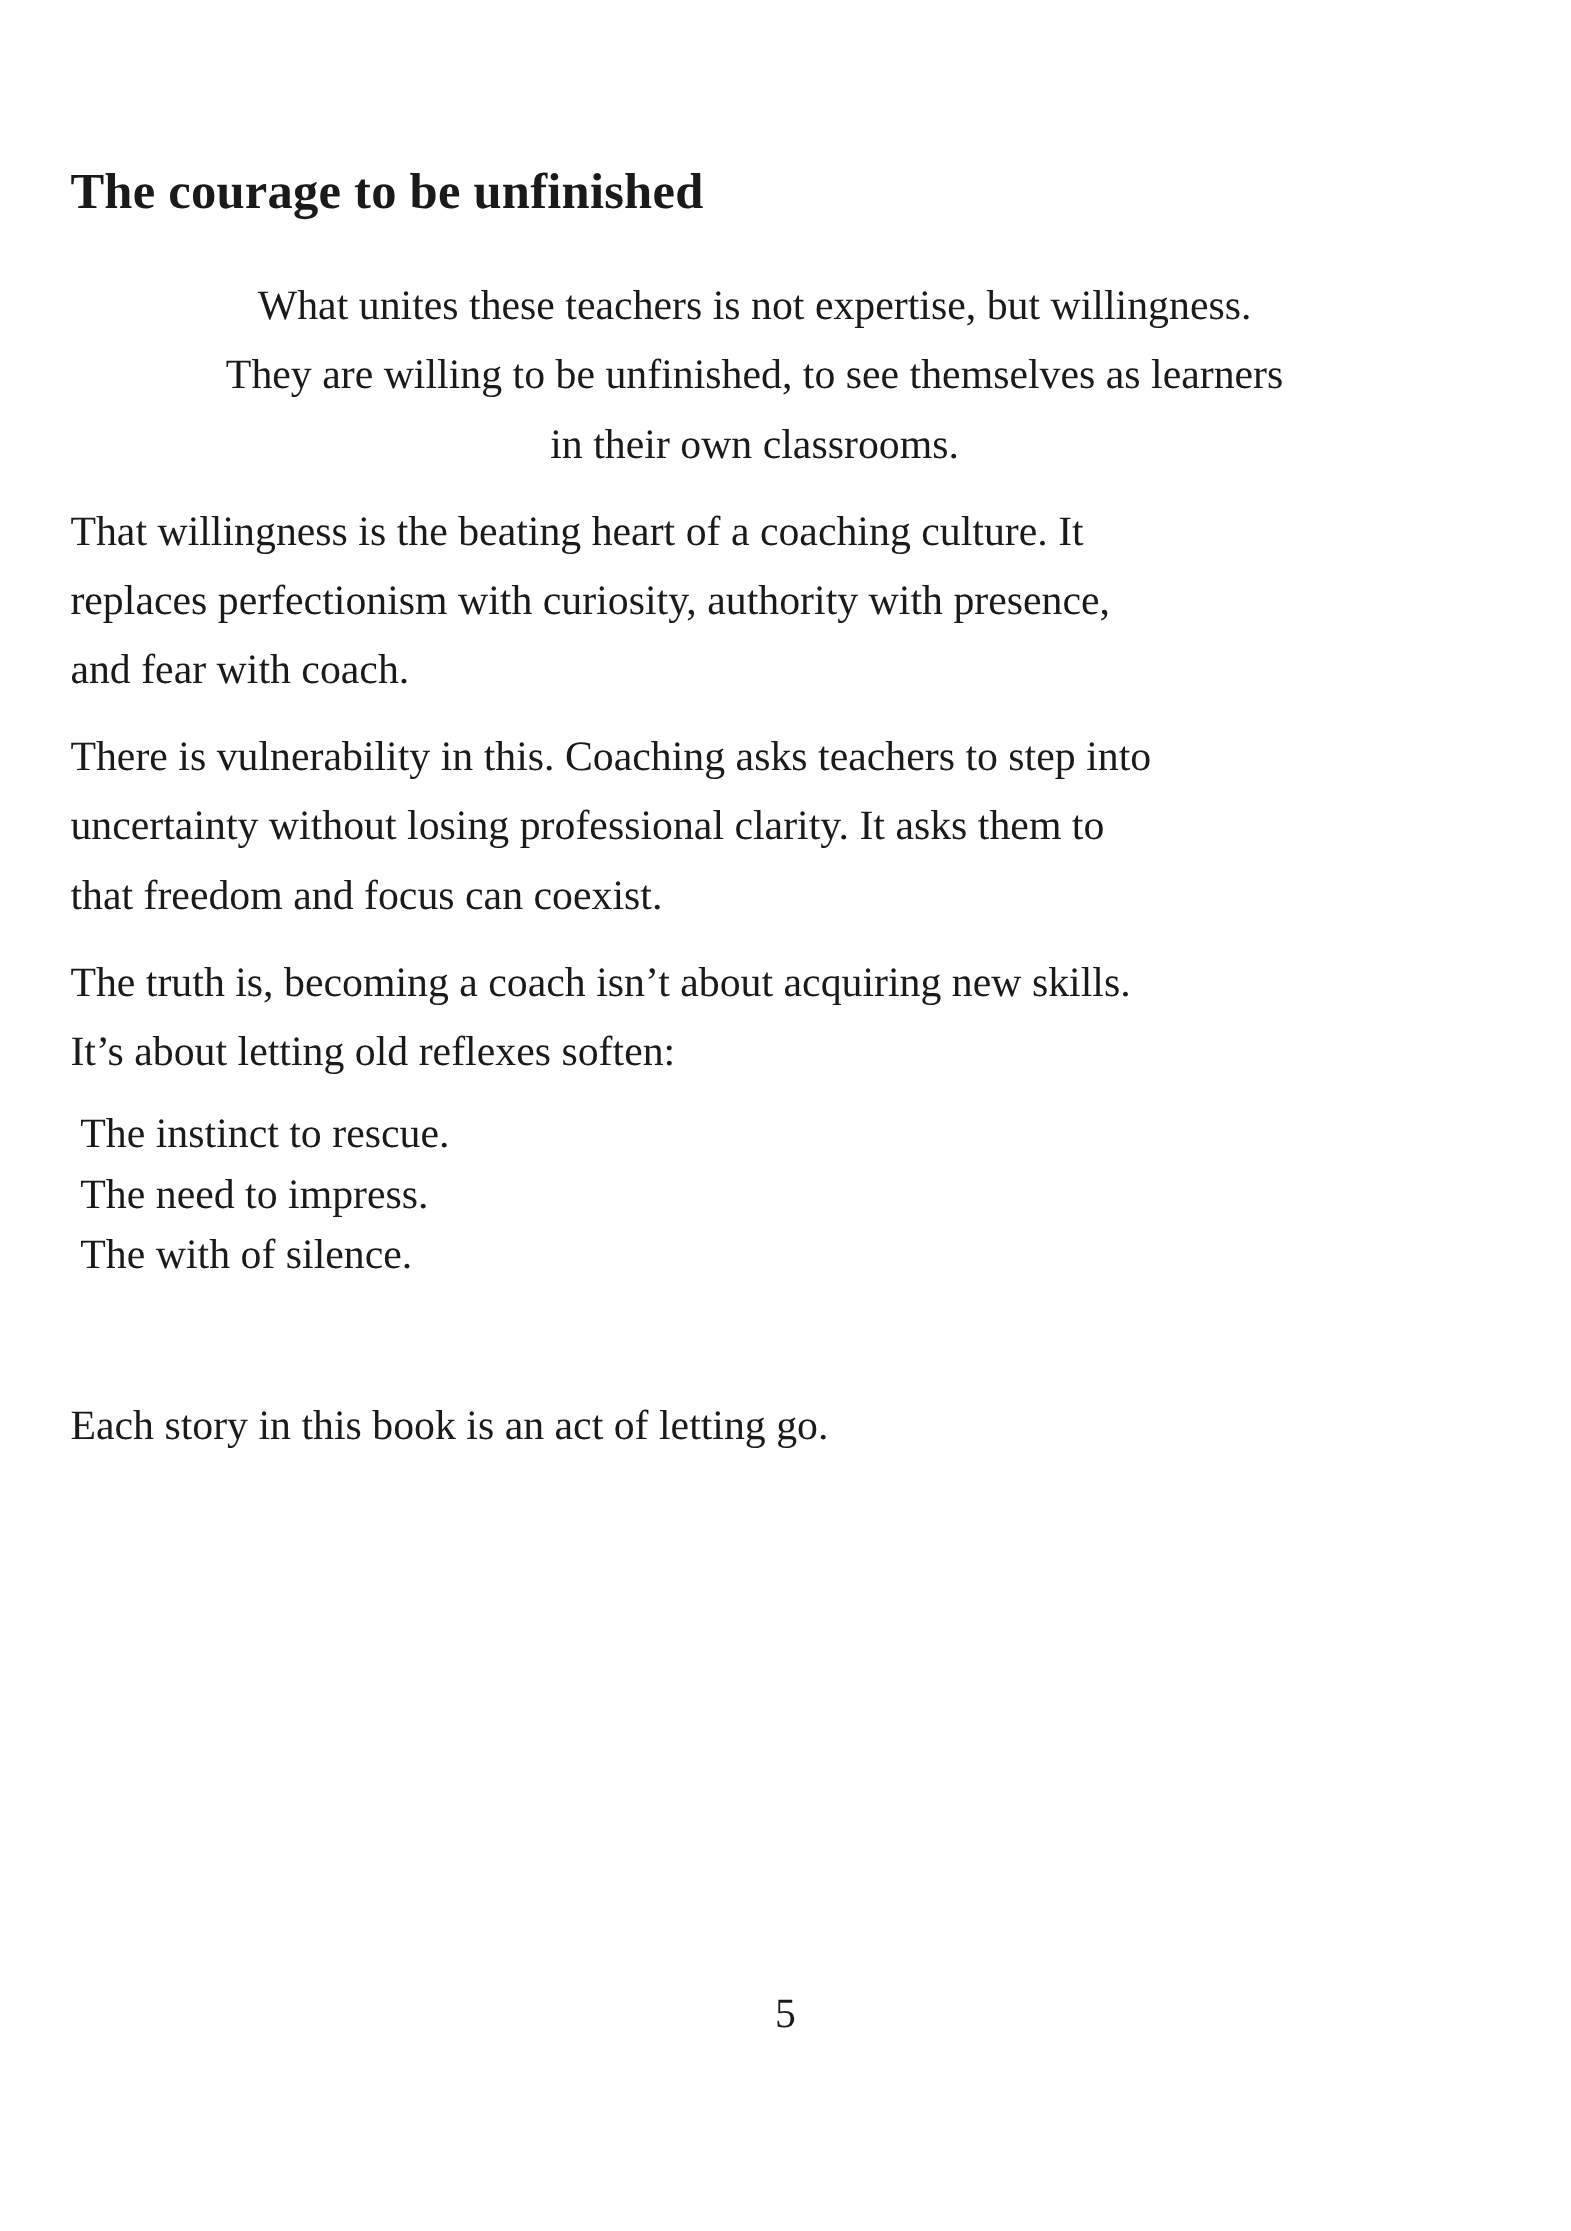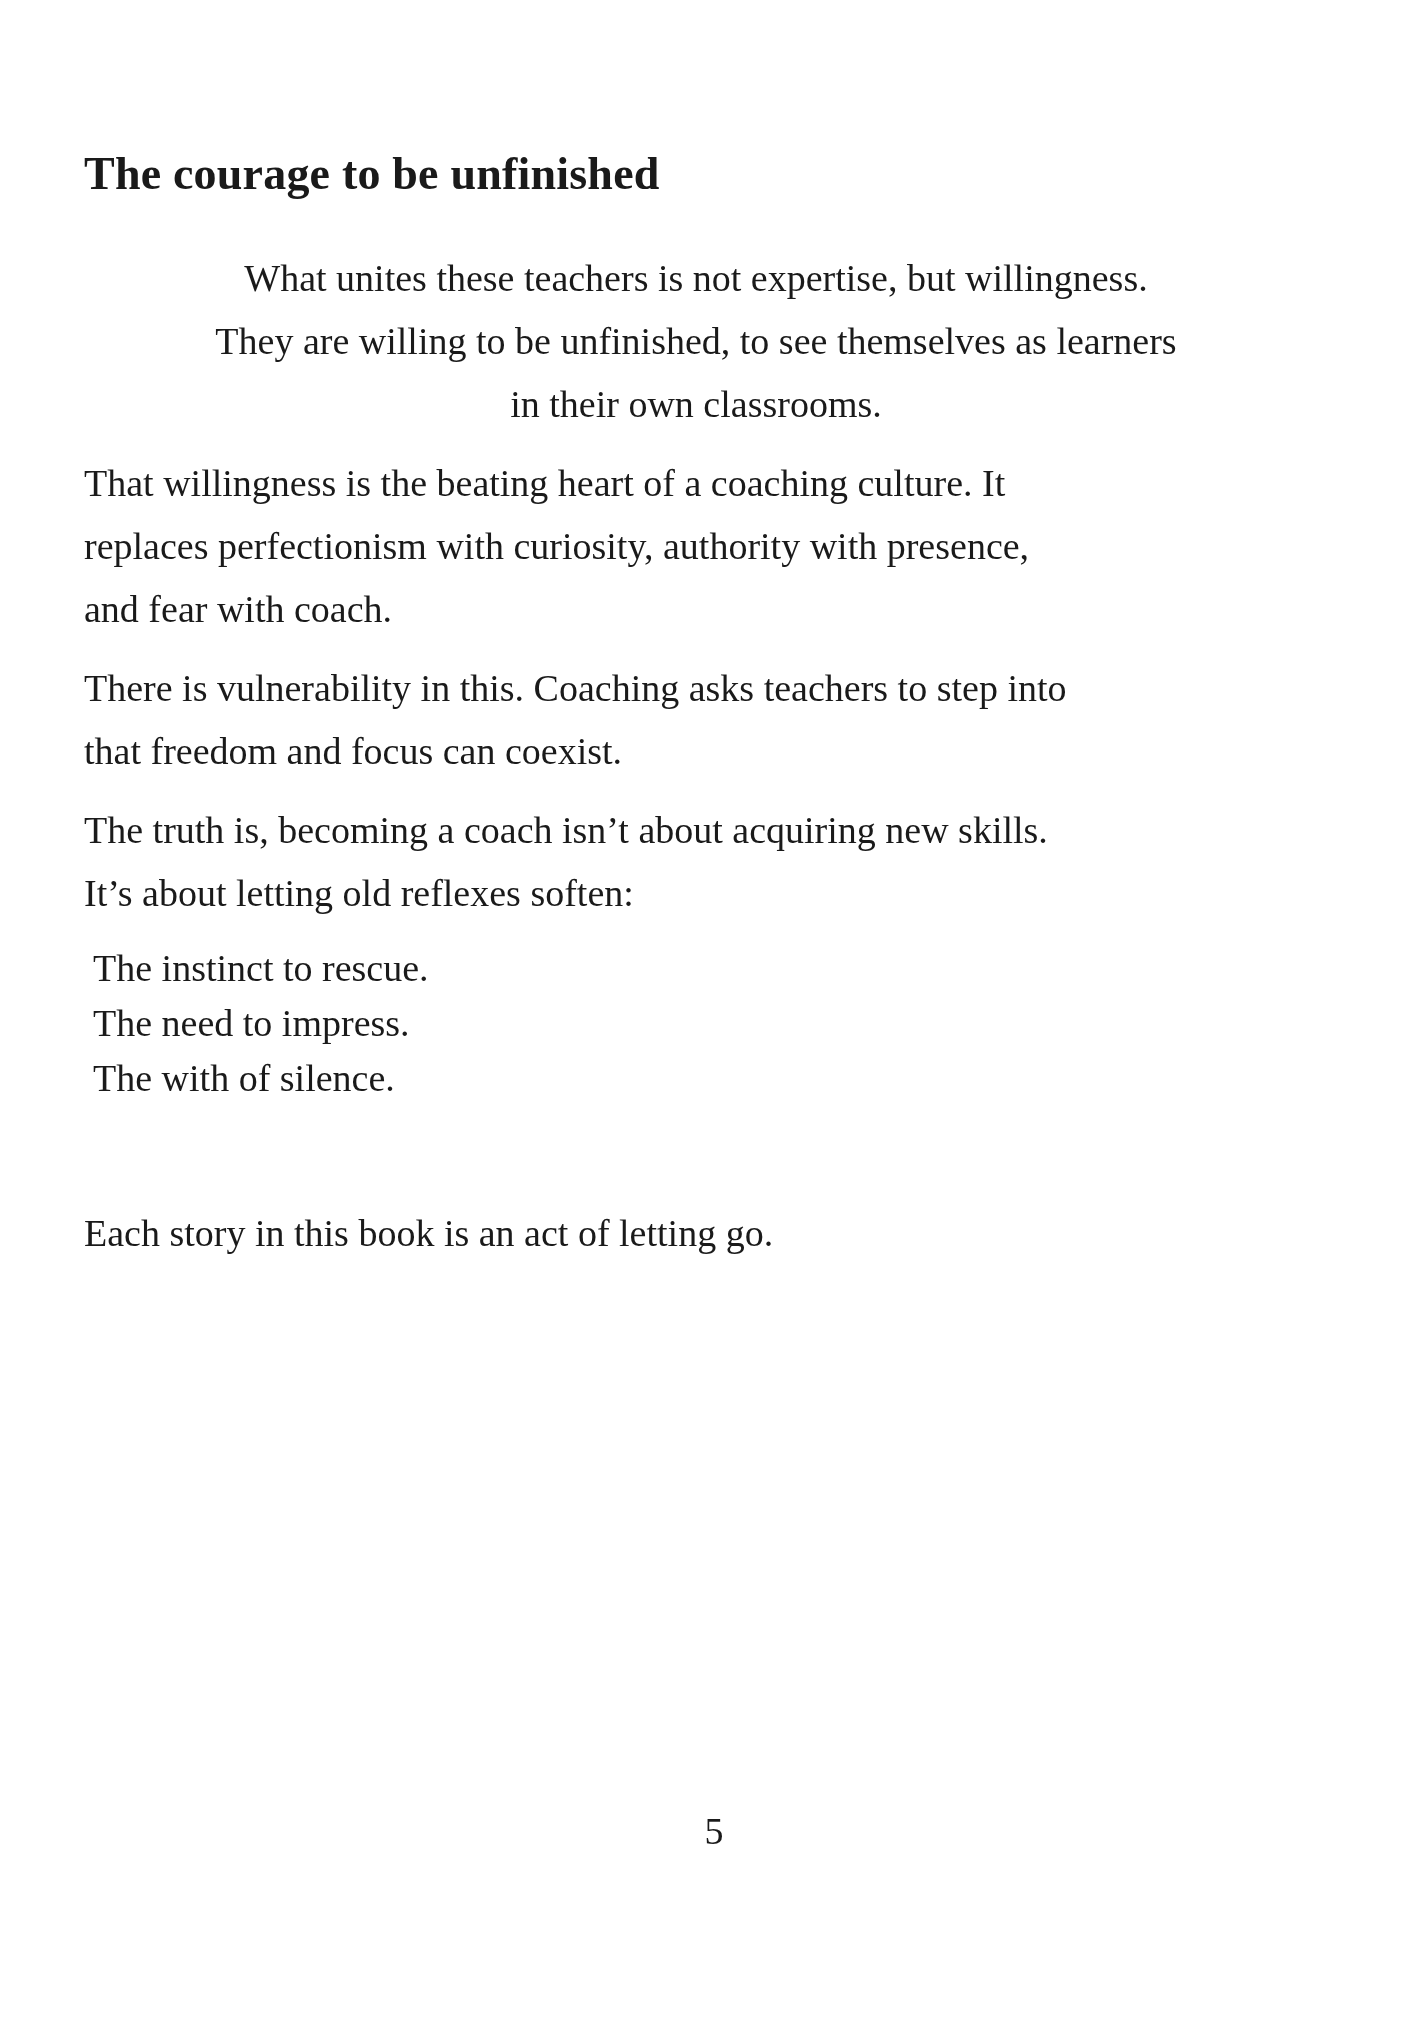--- a/index.html
+++ b/index.html
@@ -11,21 +11,21 @@
     font-family: "Liberation Serif", "DejaVu Serif", serif;
     color: #1a1a1a;
     overflow: hidden;
   }
   .page {
     position: absolute;
     inset: 0;
     background: #ffffff;
   }
   .content {
-    padding-left: 84px;
+    padding-left: 64px;
     padding-right: 120px;
   }
   h1.chapter-heading {
     margin-top: 145px;
     font-size: 46px;
     line-height: 58px;
     font-weight: bold;
     letter-spacing: 0.2px;
     white-space: nowrap;
   }
@@ -69,20 +69,21 @@
     </p>
 
     <p class="para">
       <span class="line" style="display:block">That willingness is the beating heart of a coaching culture. It</span>
       <span class="line" style="display:block">replaces perfectionism with curiosity, authority with presence,</span>
       <span class="line" style="display:block">and fear with coach.</span>
     </p>
 
     <p class="para">
       <span class="line" style="display:block">There is vulnerability in this. Coaching asks teachers to step into</span>
+      <span class="line" style="display:block">uncertainty without losing professional clarity. It asks them to</span>
       <span class="line" style="display:block">that freedom and focus can coexist.</span>
     </p>
 
     <p class="para">
       <span class="line" style="display:block">The truth is, becoming a coach isn’t about acquiring new skills.</span>
       <span class="line" style="display:block">It’s about letting old reflexes soften:</span>
     </p>
 
     <div class="reflex-list">
       <span class="line" style="display:block">The instinct to rescue.</span>

